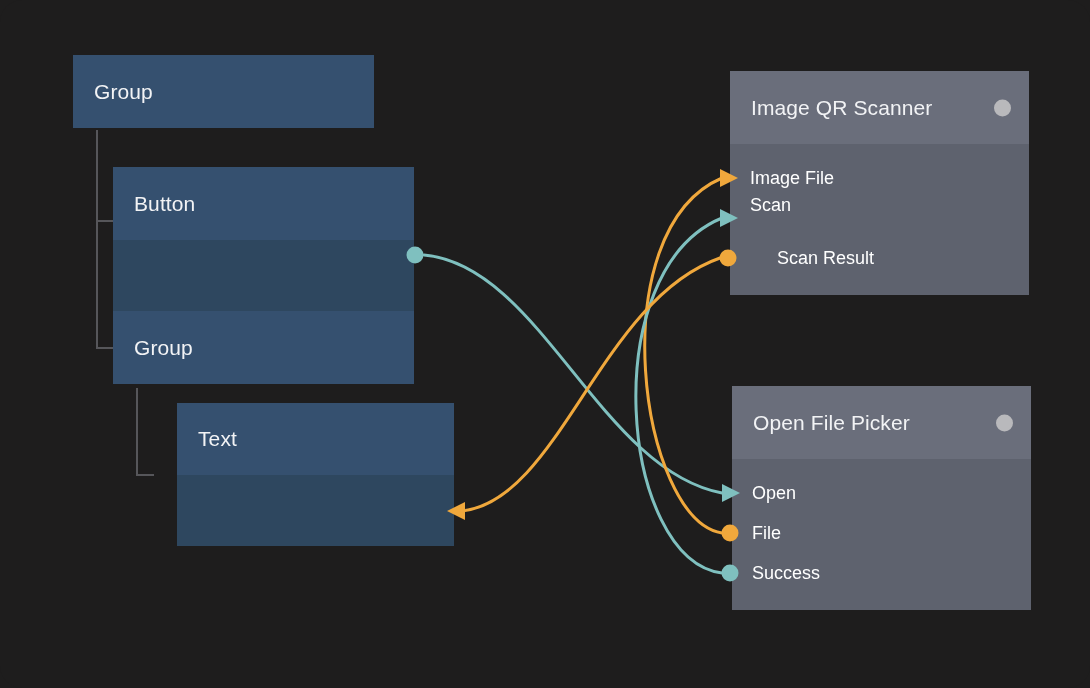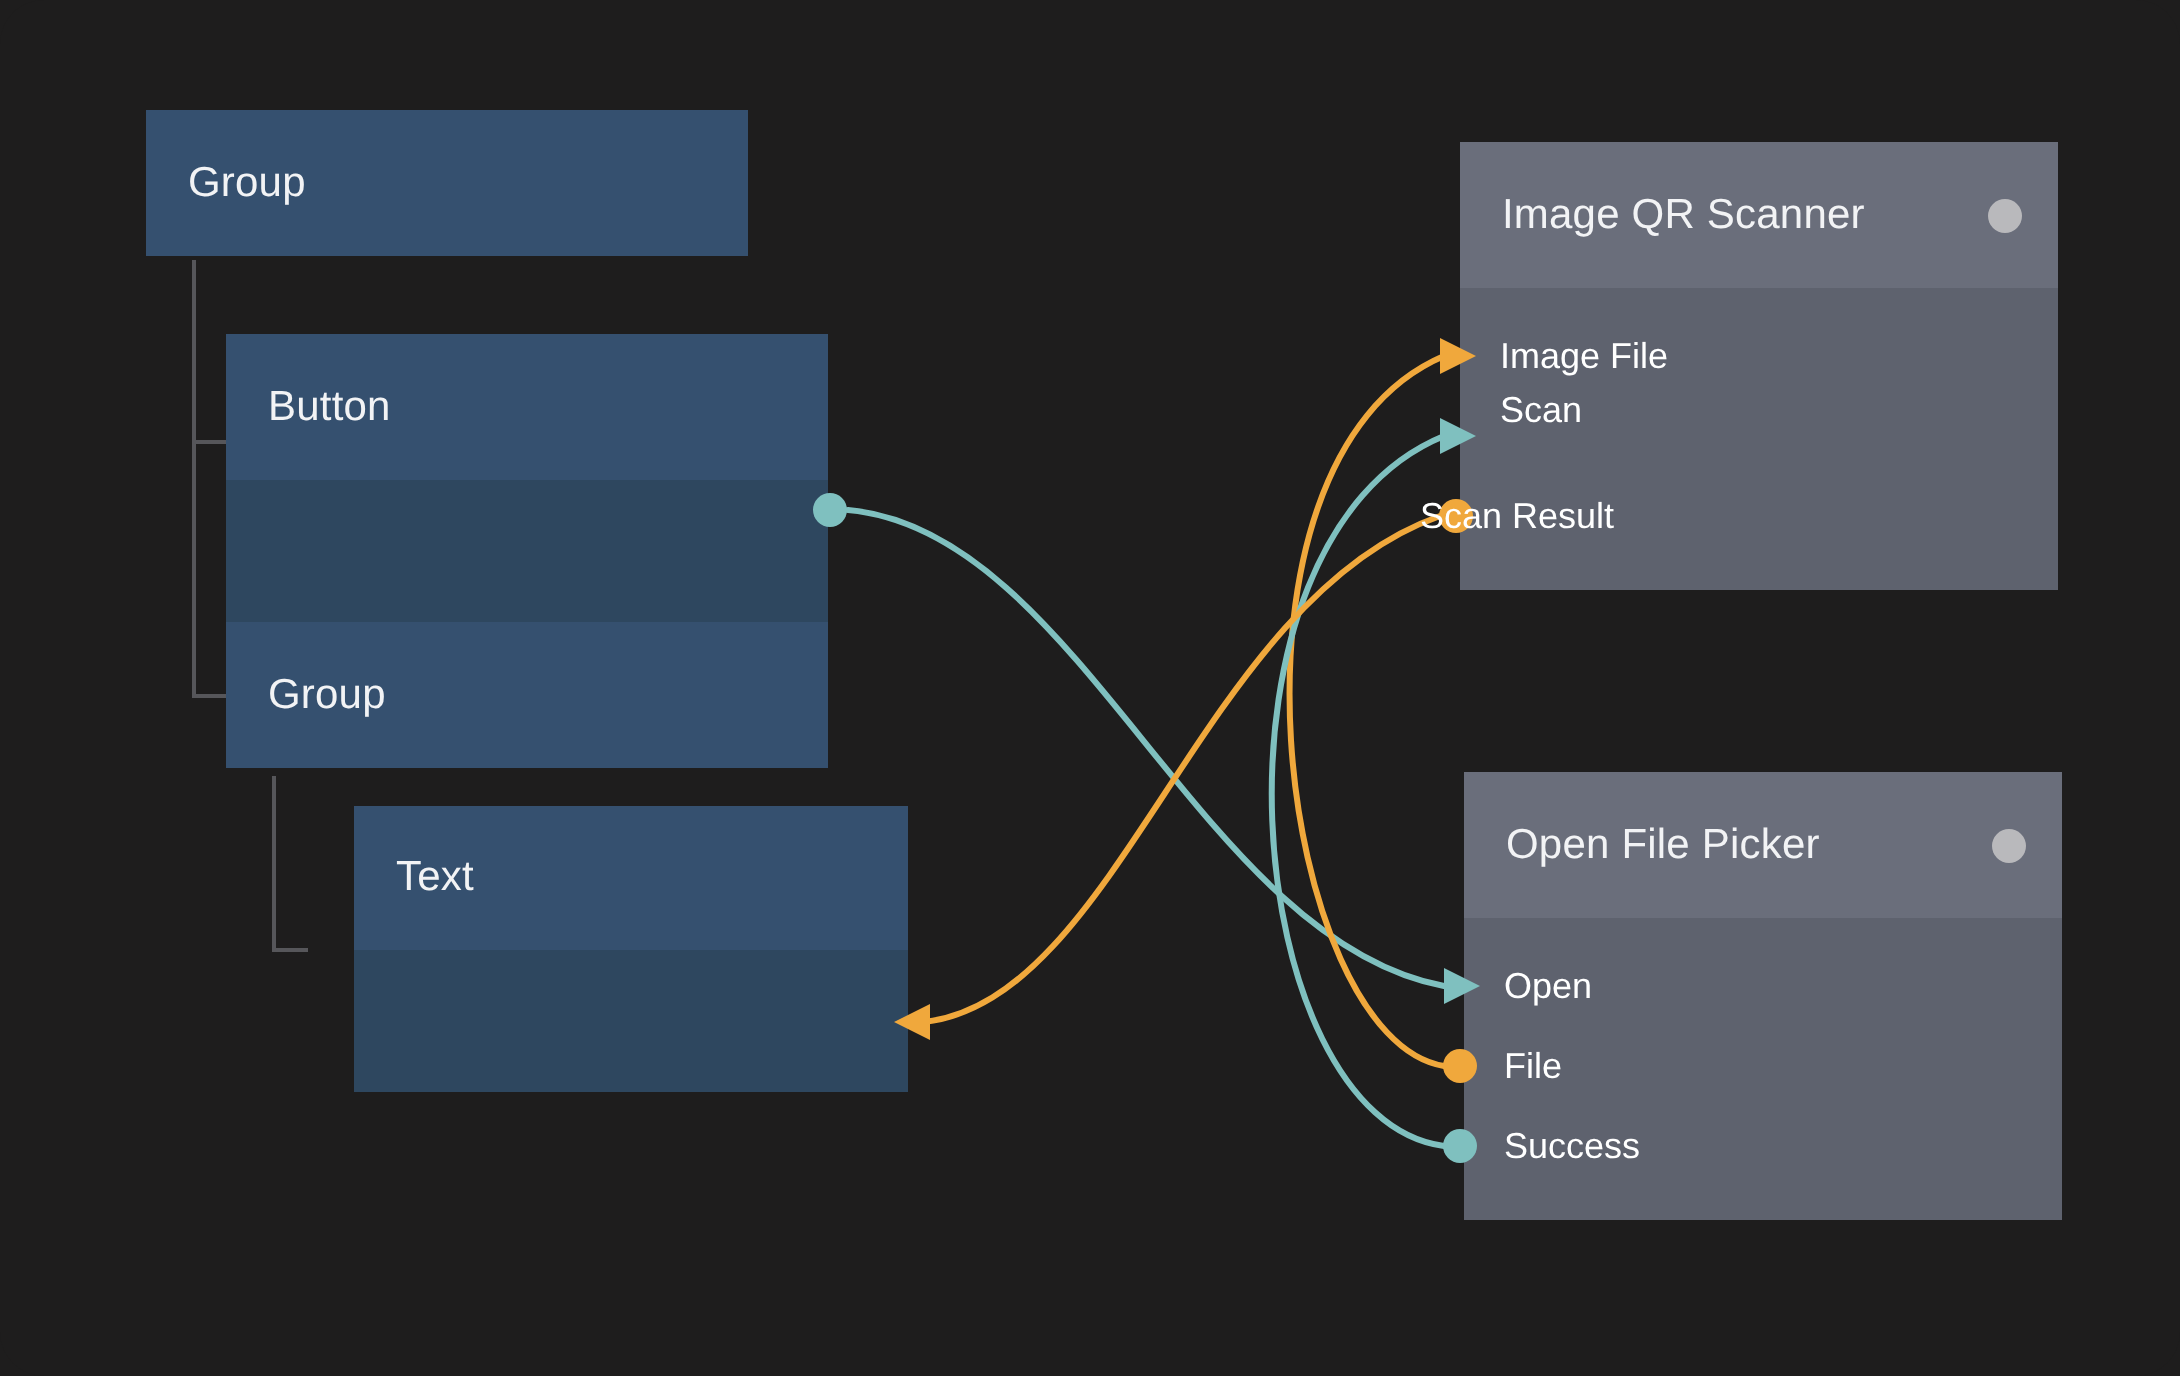--- a/index.html
+++ b/index.html
@@ -173,21 +173,21 @@
       </div>
       <svg width="26" height="26" viewBox="0 0 26 26" style="position: absolute; left: 717px; top: 205px;">
         <polygon points="3,4 21,13 3,22" fill="#7fc0bf"></polygon>
       </svg>
       <div class="port-row left" style="top: 192px; left: 750px;">
         <span class="port-label">Scan</span>
       </div>
       <svg width="26" height="26" viewBox="0 0 26 26" style="position: absolute; left: 715px; top: 245px;">
         <circle cx="13" cy="13" r="8.5" fill="#f0a83c"></circle>
       </svg>
-      <div class="port-row left" style="top: 245px; left: 710px;">
+      <div class="port-row left" style="top: 245px; left: 777px;">
         <span class="port-label">Scan Result</span>
       </div>
       <svg width="26" height="26" viewBox="0 0 26 26" style="position: absolute; left: 719px; top: 480px;">
         <polygon points="3,4 21,13 3,22" fill="#7fc0bf"></polygon>
       </svg>
       <div class="port-row left" style="top: 480px; left: 752px;">
         <span class="port-label">Open</span>
       </div>
       <svg width="26" height="26" viewBox="0 0 26 26" style="position: absolute; left: 717px; top: 520px;">
         <circle cx="13" cy="13" r="8.5" fill="#f0a83c"></circle>

